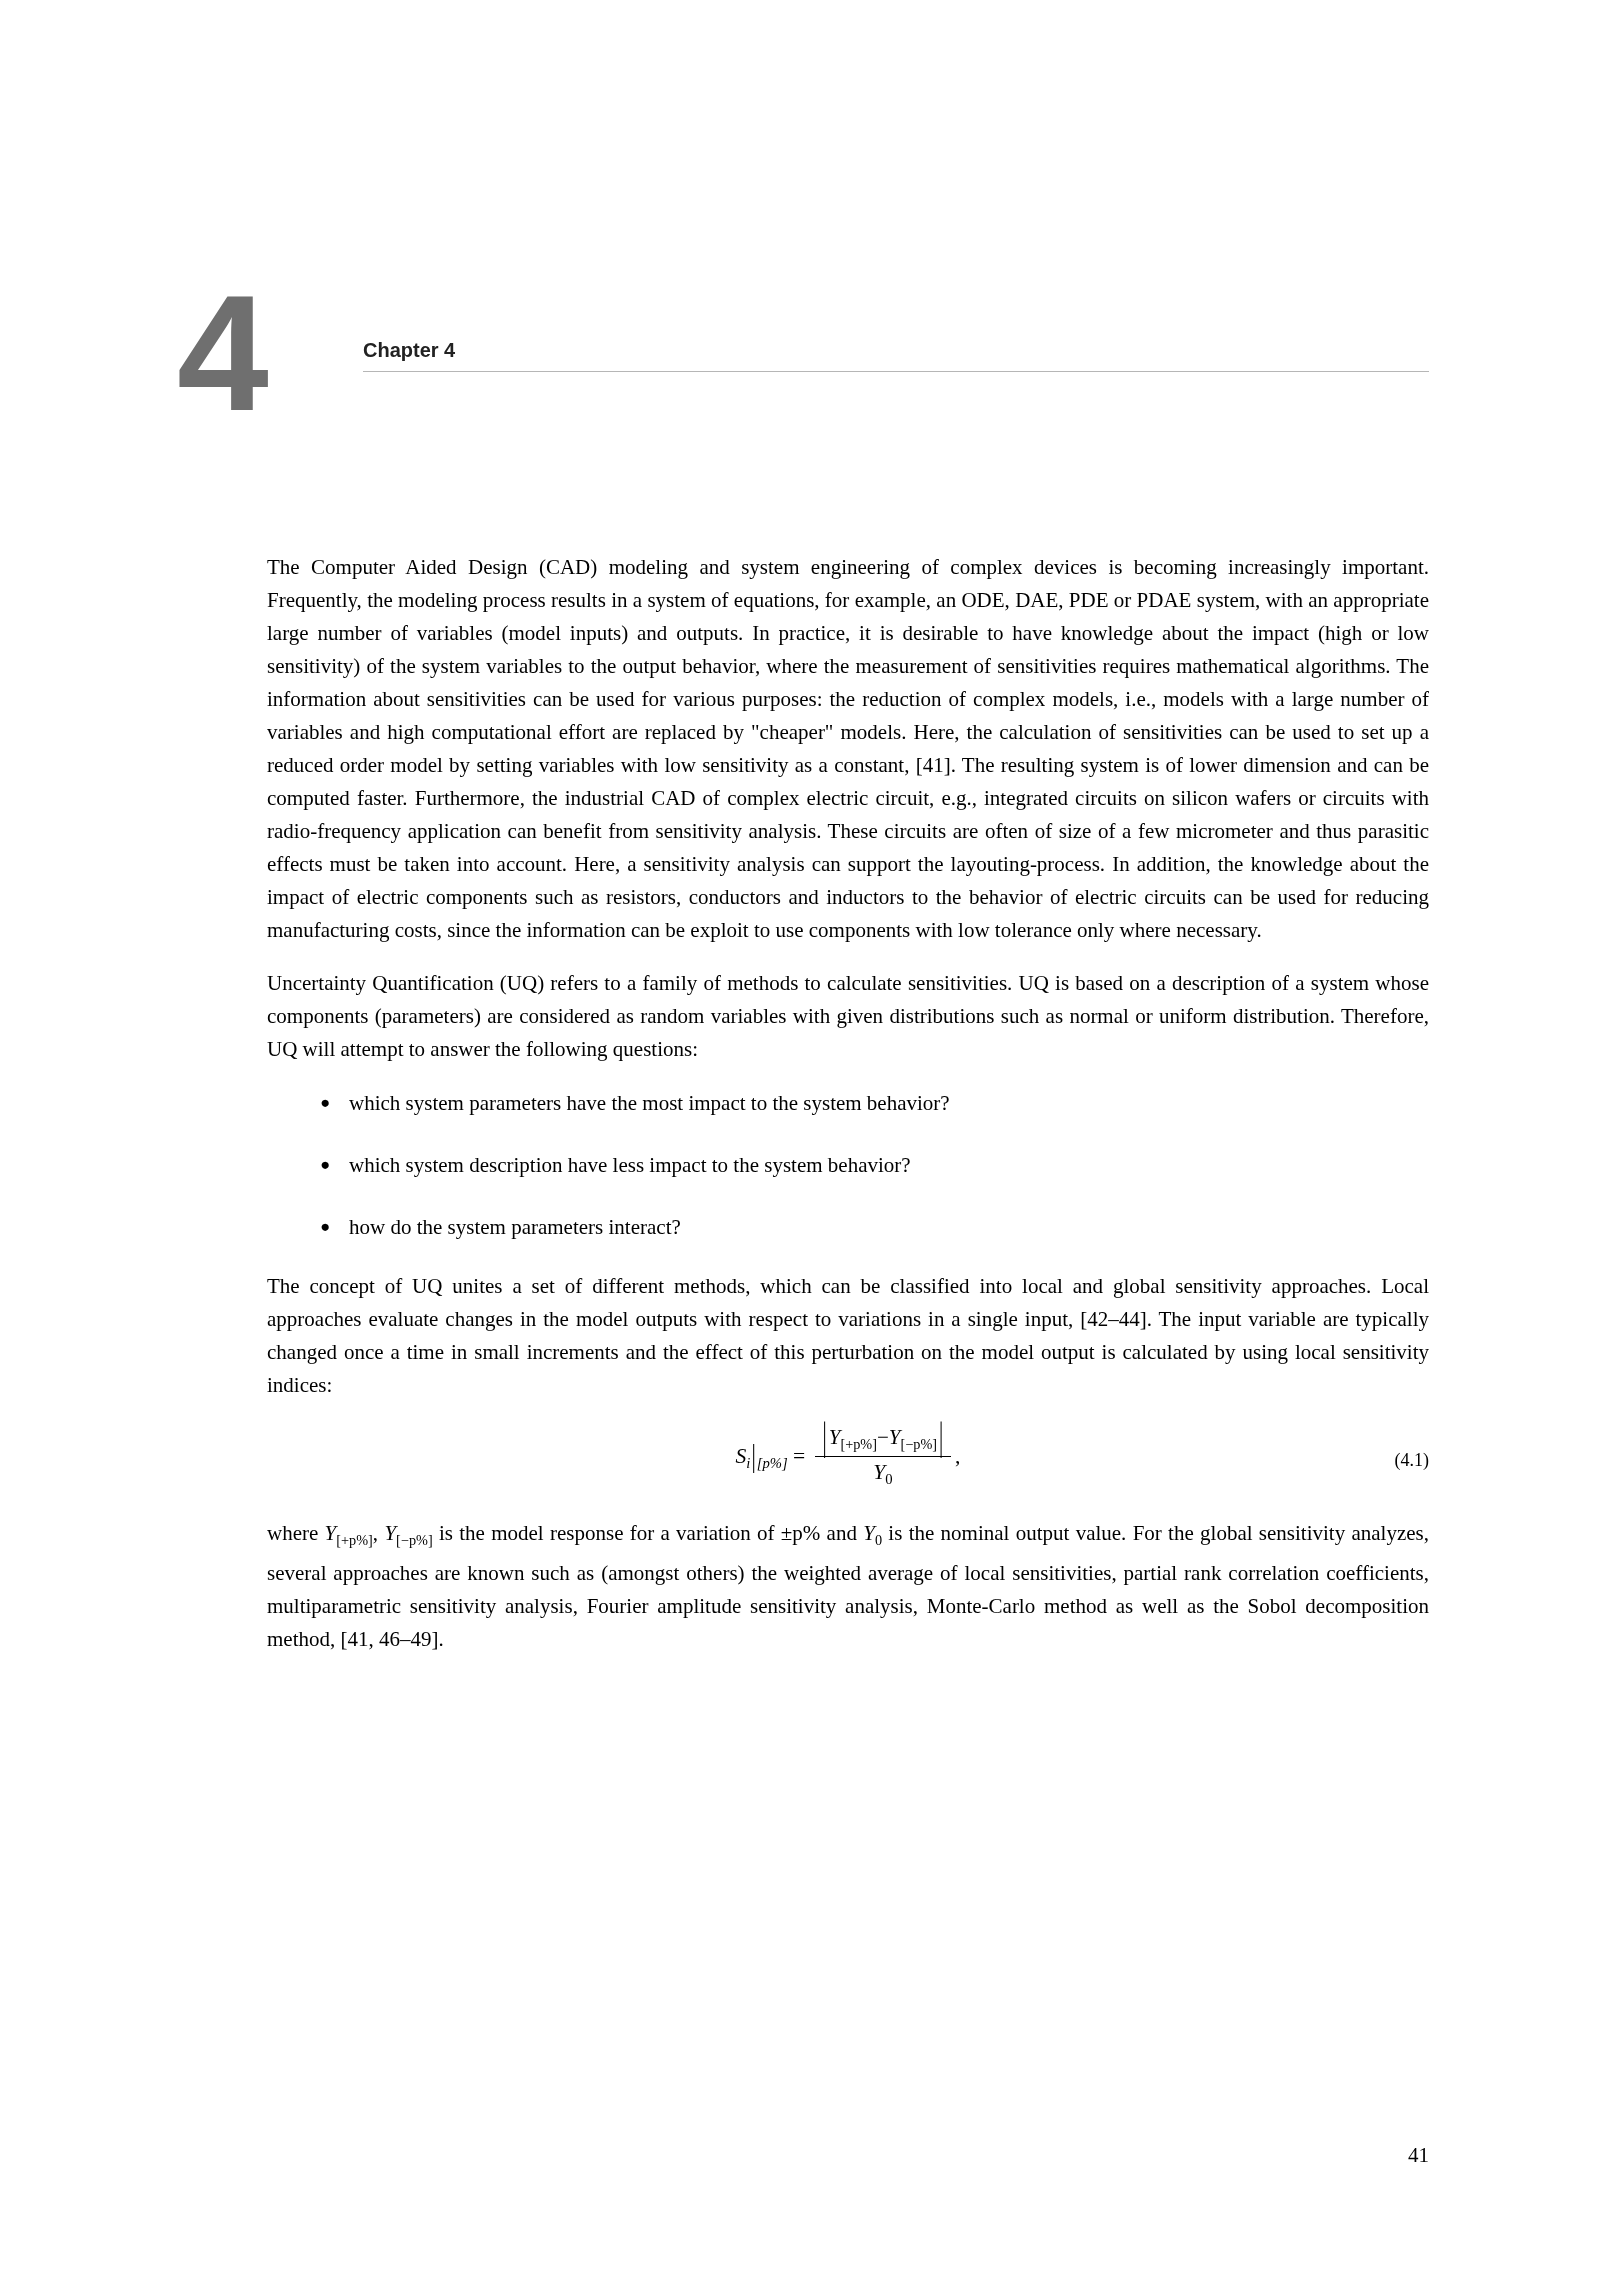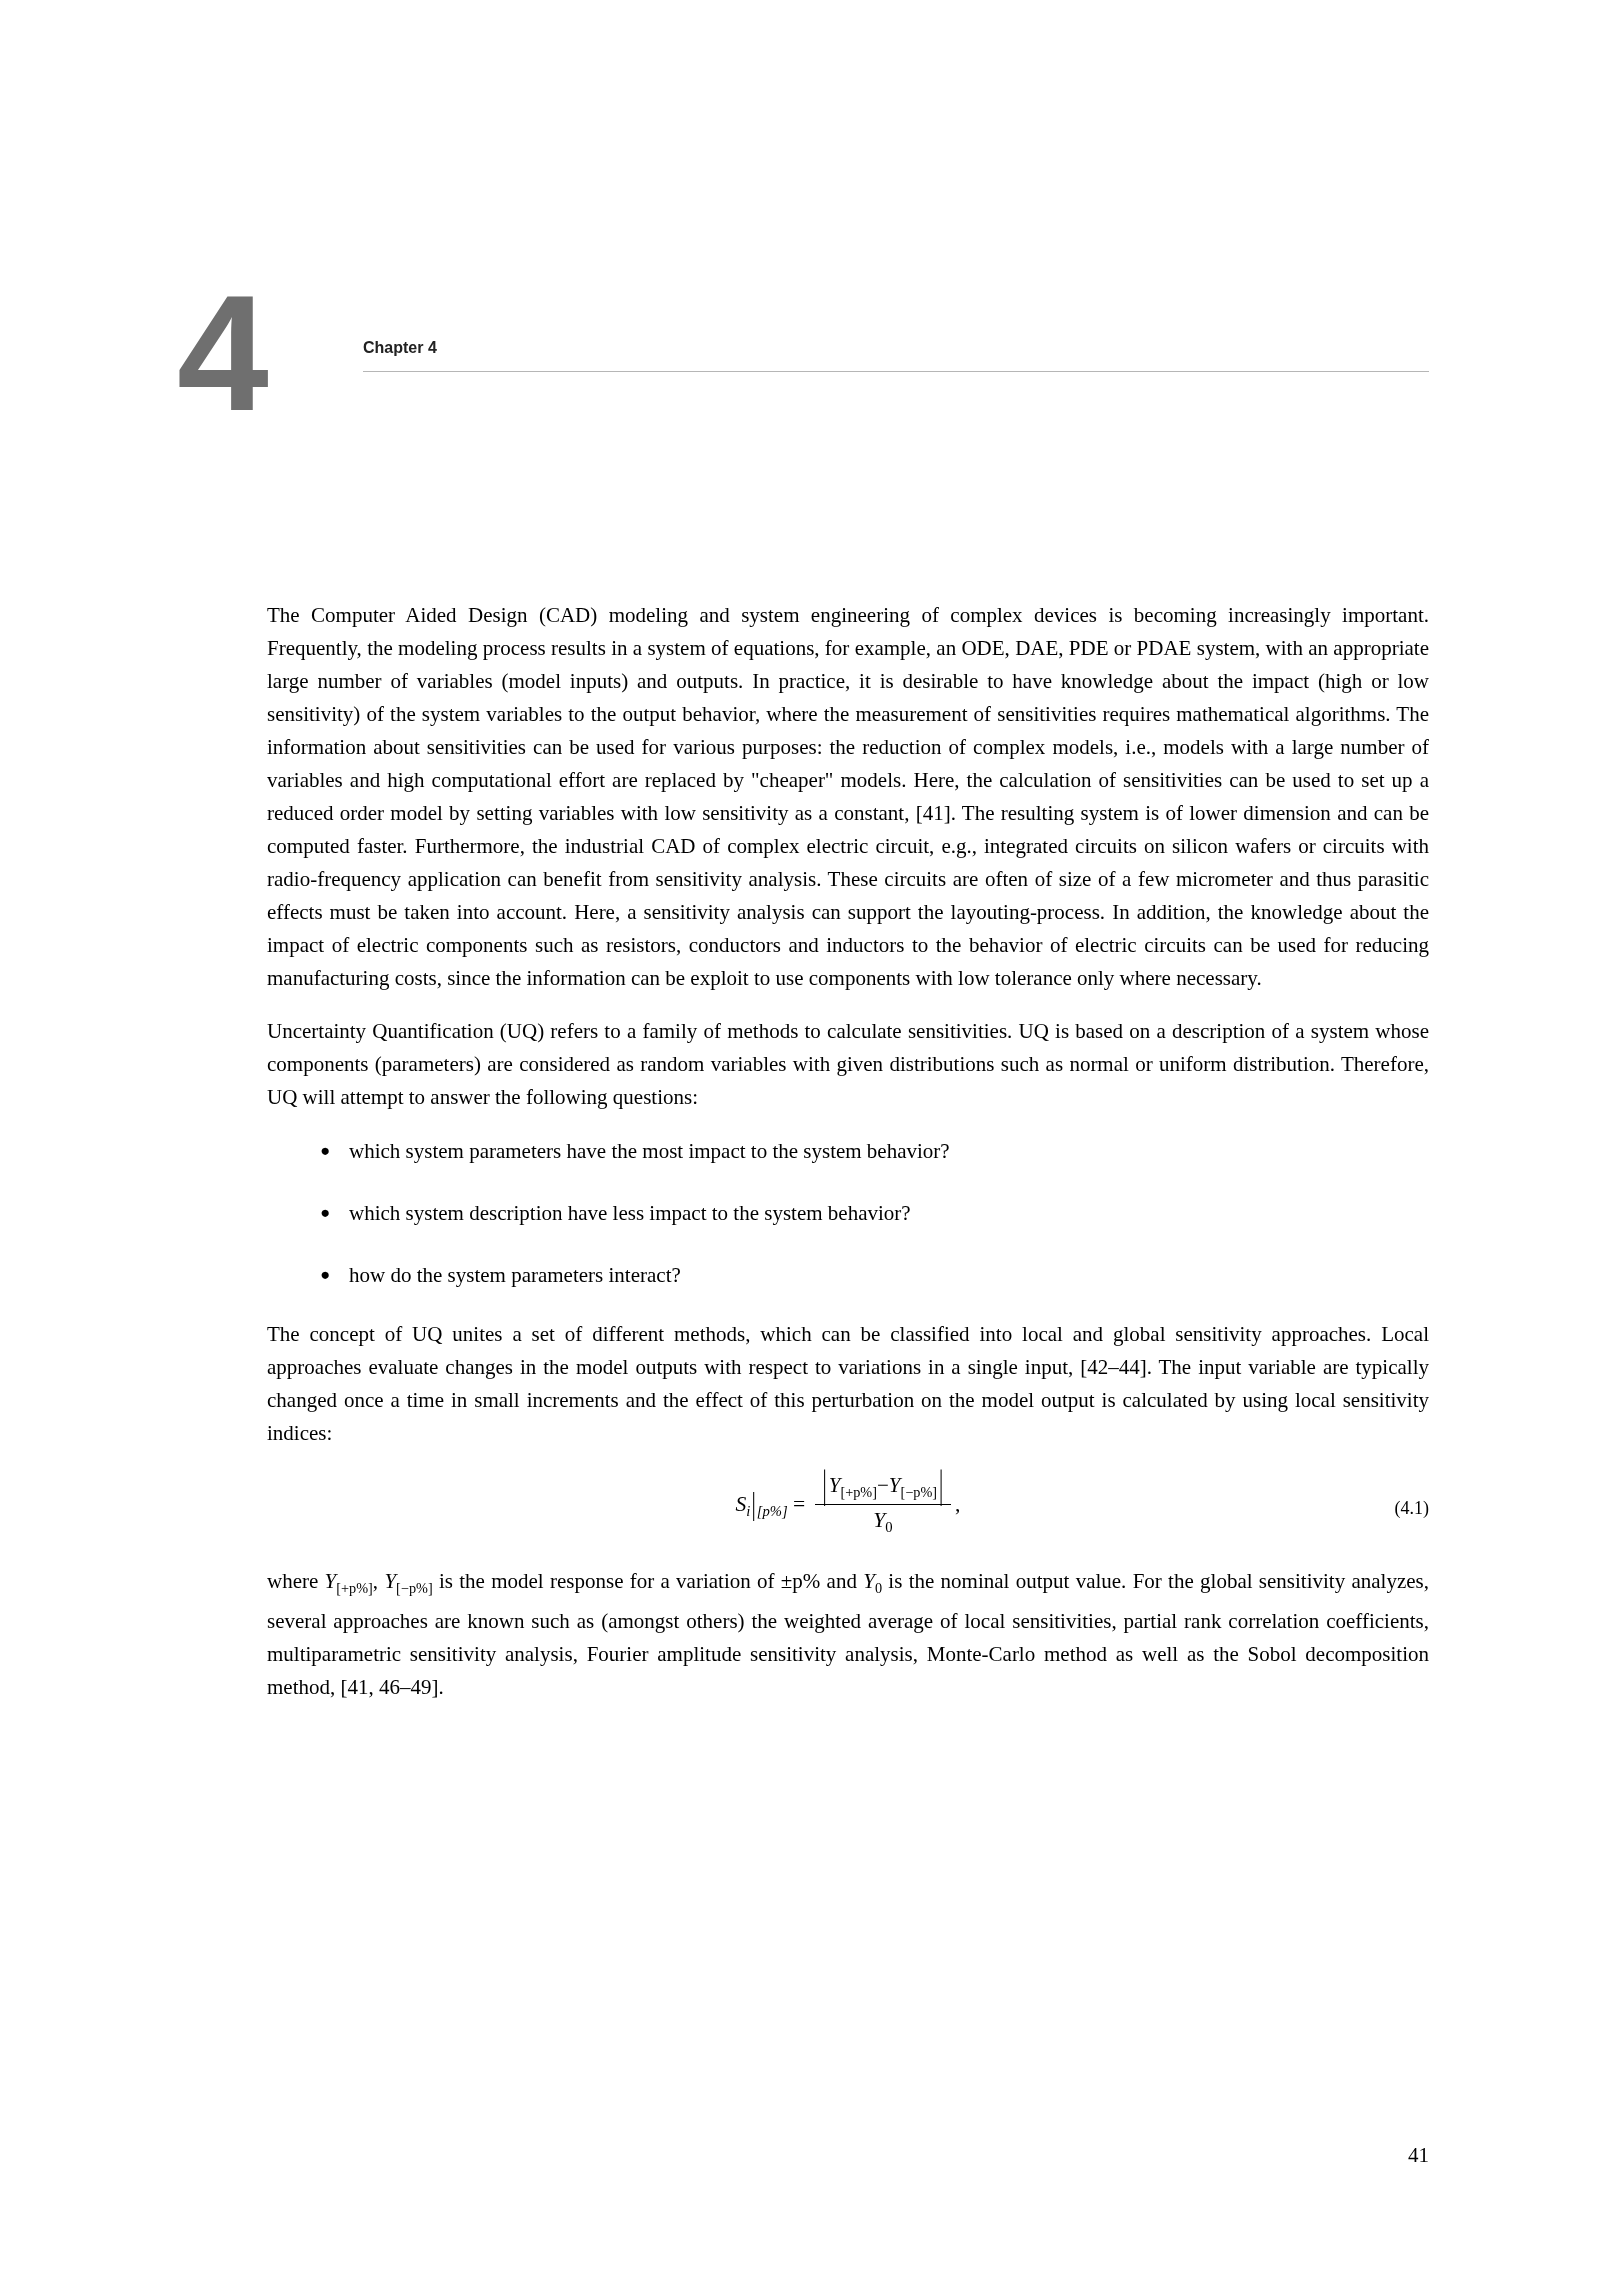--- a/index.html
+++ b/index.html
@@ -39,21 +39,21 @@
     line-height: 165px;
     color: #6f6f6f;
     letter-spacing: -3.9px;
   }
   .chapter-label {
     position: absolute;
     left: 96px;
     top: 27.4px;
     font-family: "Liberation Sans", sans-serif;
     font-weight: bold;
-    font-size: 16px;
+    font-size: 20px;
     color: #222222;
   }
   .chapter-rule {
     position: absolute;
     left: 96px;
     top: 59px;
     width: 1066px;
     height: 1px;
     background: #b6b6b6;
   }
@@ -63,21 +63,21 @@
     top: 73px;
     font-family: "Liberation Sans", sans-serif;
     font-weight: bold;
     font-size: 42px;
     color: #1a1a1a;
     letter-spacing: -0.4px;
   }
 
   
   .body-area {
-    margin-top: 120px;
+    margin-top: 72px;
   }
   p.para {
     margin: 0 0 19.6px 0;
     font-size: 21px;
     line-height: 33px;
     text-align: justify;
     text-justify: inter-word;
     hyphens: manual;
   }
   p.para.tight { margin-bottom: 21.6px; }

